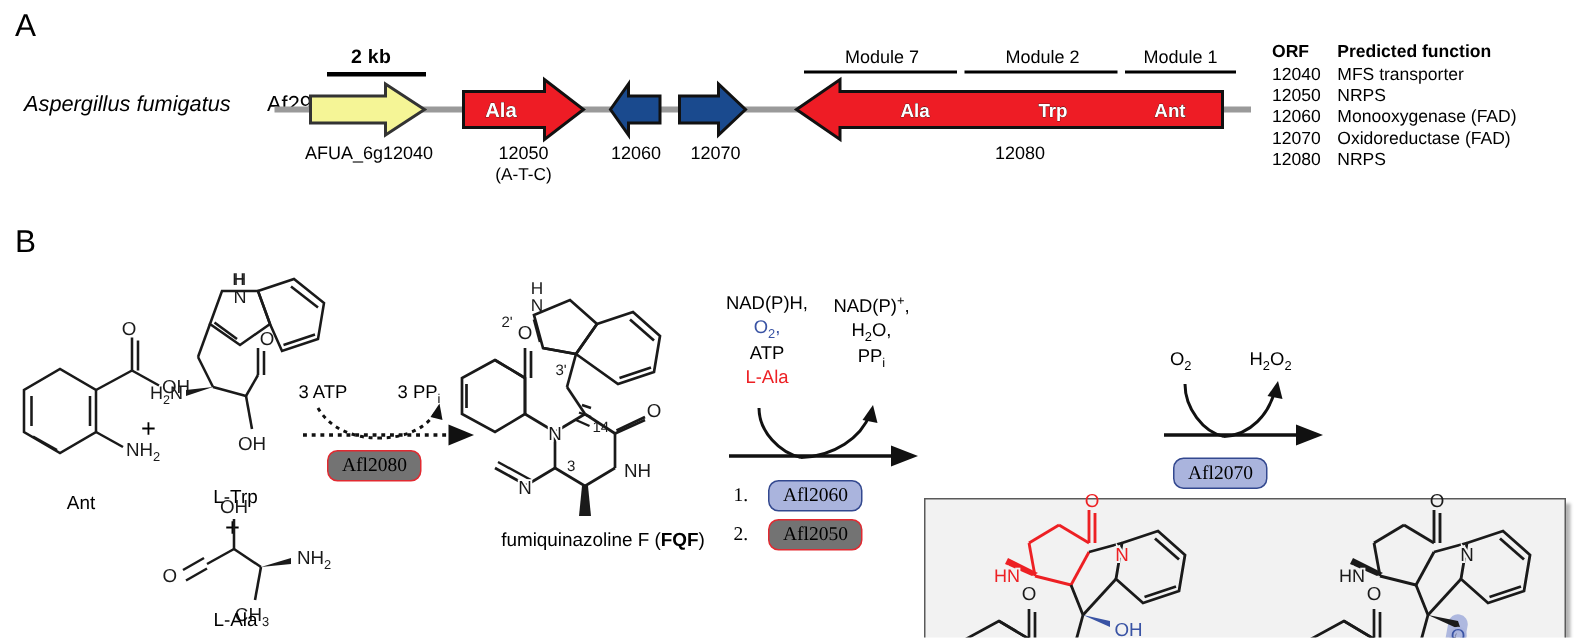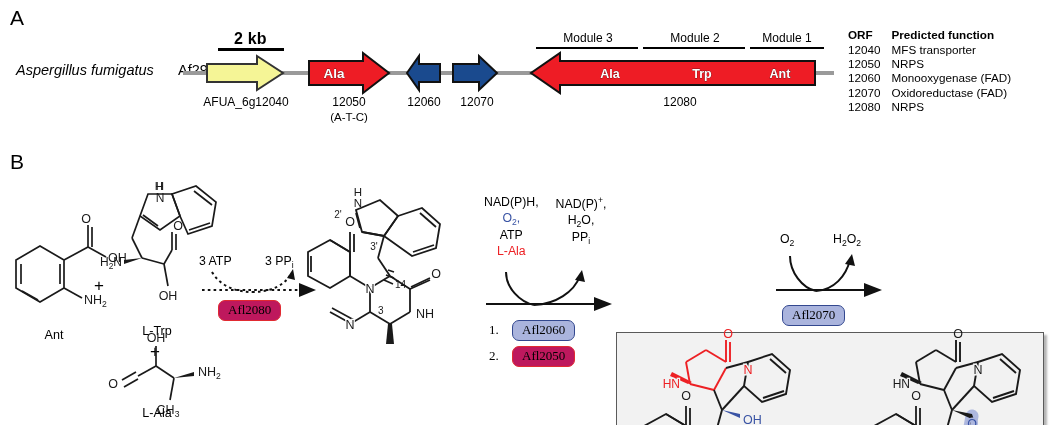--- a/index.html
+++ b/index.html
@@ -23,21 +23,21 @@
     position: absolute;
     left: 16px; top: 62px;
     font-size: 14.5px;
     font-style: italic;
     white-space: nowrap;
   }
   .species-name .roman { font-style: normal; margin-left: 21px; }
   .scalebar-label {
     position: absolute;
     left: 234px; top: 30px;
-    font-size: 16px;
+    font-size: 13px;
     font-weight: bold;
     letter-spacing: .2px;
   }
   .scalebar-line {
     position: absolute;
     left: 218px; top: 48px;
     width: 66px; height: 3px;
     background: #000;
   }
   .gene-backbone {
@@ -108,21 +108,21 @@
   .cofactor sup { font-size: 8.6px; }
   .enz-box {
     position: absolute;
     font-size: 13px;
     padding: 1px 9px 2px 9px;
     border-radius: 7px;
     white-space: nowrap;
     text-align: center;
     font-family: "Liberation Serif", serif;
   }
-  .enz-red  { background: #be185d; border: 1.6px solid #e12a31; }
+  .enz-red  { background: #737373; border: 1.6px solid #e12a31; }
   .enz-blue { background: #aab4dd; border: 1.6px solid #33488f; }
   .enz-num {
     position: absolute;
     font-size: 13px;
     font-family: "Liberation Serif", serif;
   }
   .inset-box {
     position: absolute;
     left: 616px; top: 182px;
     width: 428px; height: 215px;
@@ -170,21 +170,21 @@
     <polygon points="2,10 28,10 28,2 46,19 28,36 28,28 2,28" fill="#1a4a8e" stroke="#111" stroke-width="2"></polygon>
   </svg>
 
   <svg class="sv" style="left:530px; top:52px;" width="286" height="42" viewBox="0 0 286 42">
     <polygon points="285,9 30,9 30,1 1,21 30,41 30,33 285,33" fill="#ee1c25" stroke="#111" stroke-width="2"></polygon>
     <text x="80" y="26" font-size="12.5" font-weight="bold" fill="#ffffff" text-anchor="middle" stroke="#111" stroke-width="0.4" paint-order="stroke">Ala</text>
     <text x="172" y="26" font-size="12.5" font-weight="bold" fill="#ffffff" text-anchor="middle" stroke="#111" stroke-width="0.4" paint-order="stroke">Trp</text>
     <text x="250" y="26" font-size="12.5" font-weight="bold" fill="#ffffff" text-anchor="middle" stroke="#111" stroke-width="0.4" paint-order="stroke">Ant</text>
   </svg>
 
-  <div class="module-label" style="left:541px; top:31px; width:94px;">Module 3</div>
+  <div class="module-label" style="left:541px; top:31px; width:94px;">Module 7</div>
   <div class="module-rule" style="left:536px; width:102px;"></div>
 
   <div class="module-label" style="left:648px; top:31px; width:94px;">Module 2</div>
   <div class="module-rule" style="left:643px; width:102px;"></div>
 
   <div class="module-label" style="left:752px; top:31px; width:70px;">Module 1</div>
   <div class="module-rule" style="left:750px; width:74px;"></div>
 
   <div class="gene-label" style="left:178px; top:95px; width:136px;">AFUA_6g12040</div>
 
@@ -379,20 +379,23 @@
     <text x="26" y="26" font-size="10" fill="#1a1a1a" text-anchor="middle">2'</text>
     <text x="62" y="58" font-size="10" fill="#1a1a1a" text-anchor="middle">3'</text>
     <text x="38" y="34" font-size="12.5" fill="#1a1a1a" text-anchor="middle">O</text>
     <text x="124" y="86" font-size="12.5" fill="#1a1a1a" text-anchor="middle">O</text>
     <text x="58" y="101" font-size="12.5" fill="#1a1a1a" text-anchor="middle" stroke="#fff" stroke-width="2.6" paint-order="stroke">N</text>
     <text x="38" y="137" font-size="12.5" fill="#1a1a1a" text-anchor="middle" stroke="#fff" stroke-width="2.6" paint-order="stroke">N</text>
     <text x="104" y="126" font-size="12.5" fill="#1a1a1a" stroke="#fff" stroke-width="2.6" paint-order="stroke">NH</text>
     <text x="83" y="96" font-size="10" fill="#1a1a1a">14</text>
     <text x="66" y="122" font-size="10" fill="#1a1a1a">3</text>
   </svg>
+  <div class="struct-name" style="left:302px; top:203px; width:200px;">
+    <span>fumiquinazoline F (</span><b>FQF</b><span>)</span>
+  </div>
 
   <div class="cofactor" style="left:484px; top:45px; text-align:left;">
     NAD(P)H,<br>
     <span style="display:inline-block; width:100%; text-align:center;"><span class="blue">O<sub>2</sub>,</span></span><br>
     <span style="display:inline-block; width:100%; text-align:center;">ATP</span><br>
     <span style="display:inline-block; width:100%; text-align:center;"><span class="red">L-Ala</span></span>
   </div>
   <div class="cofactor" style="left:550px; top:45px; text-align:center; width:62px;">
     NAD(P)<sup>+</sup>,<br>
     H<sub>2</sub>O,<br>

